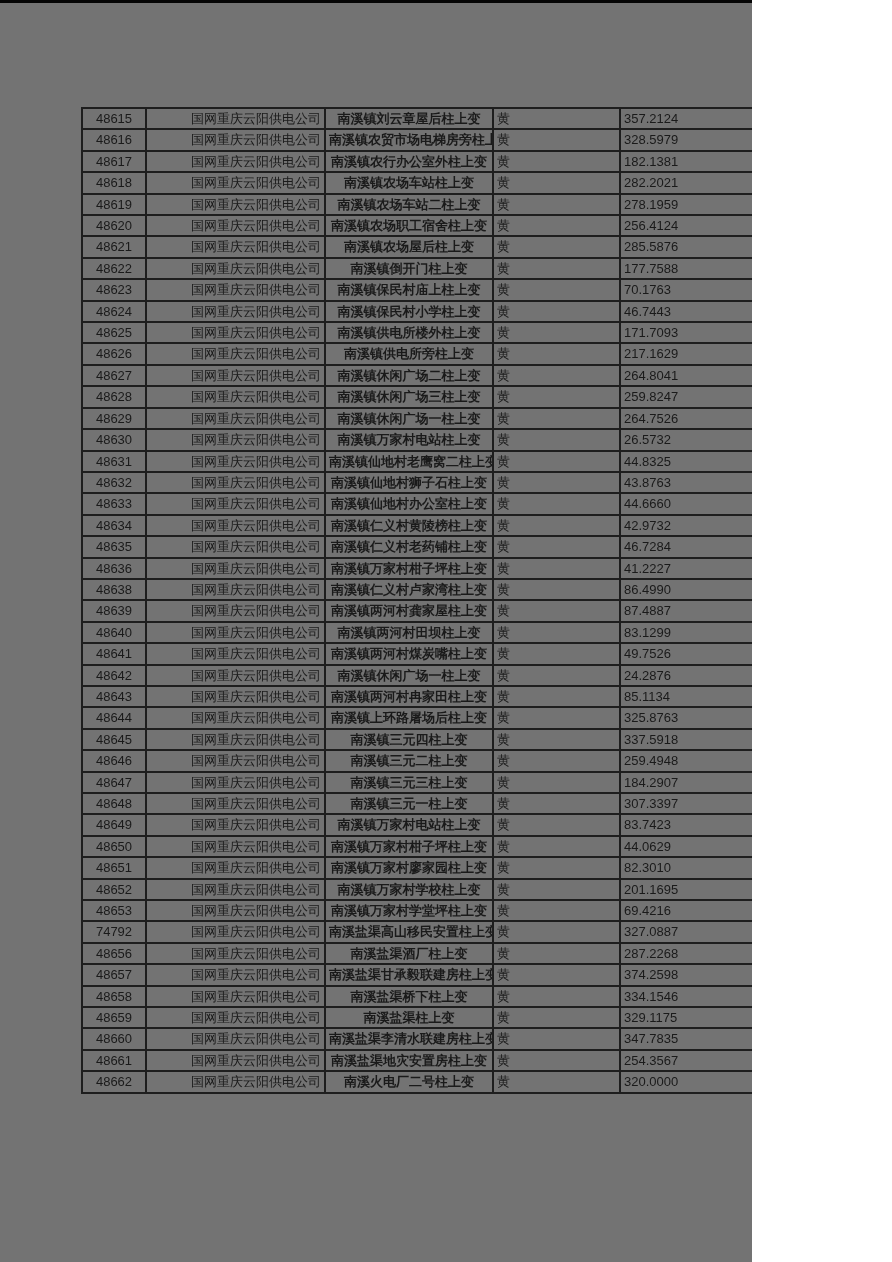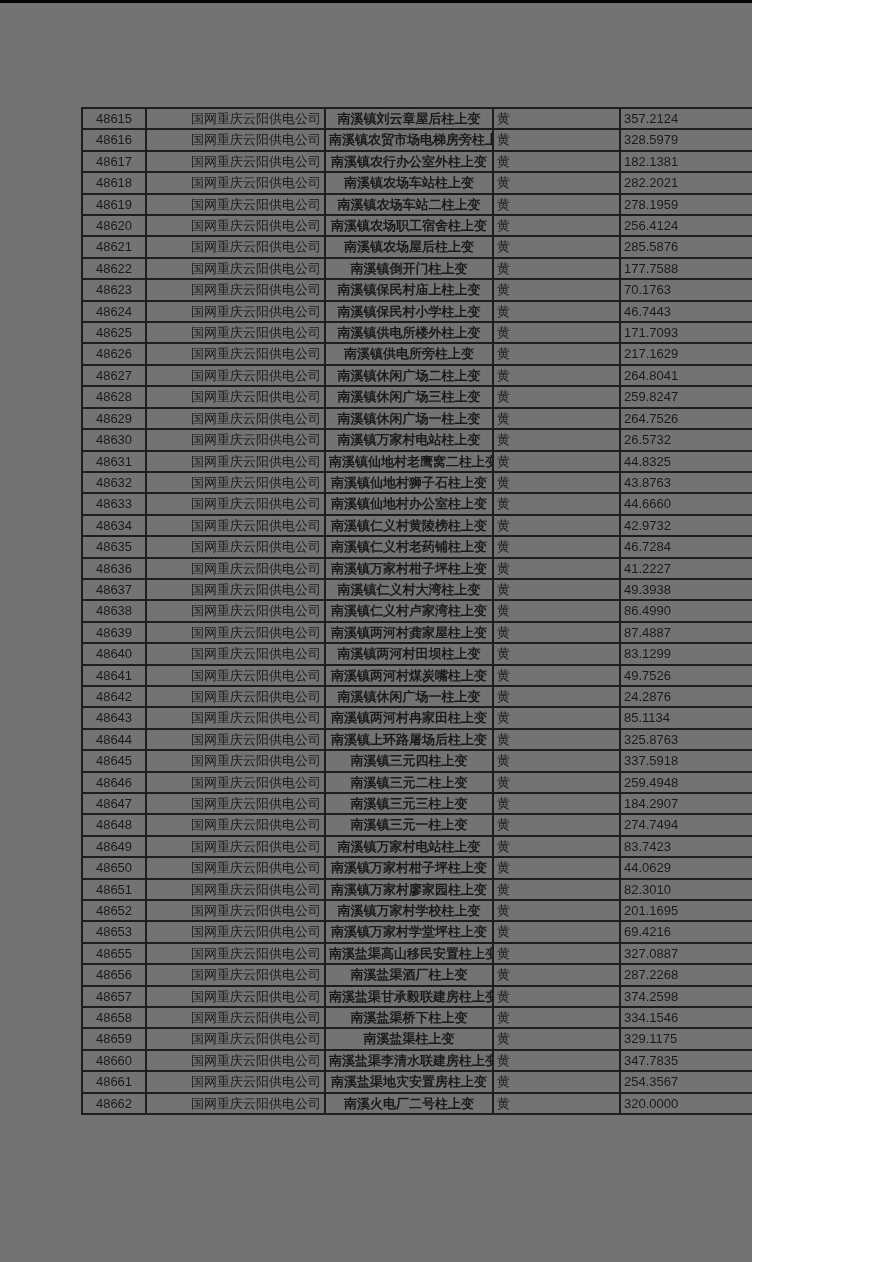--- a/index.html
+++ b/index.html
@@ -203,27 +203,20 @@
           <td class="col-value">46.7284</td>
         </tr>
         <tr>
           <td class="col-id">48636</td>
           <td class="col-company">国网重庆云阳供电公司</td>
           <td class="col-location">南溪镇万家村柑子坪柱上变</td>
           <td class="col-grade">黄</td>
           <td class="col-value">41.2227</td>
         </tr>
         <tr>
-          <td class="col-id">48637</td>
-          <td class="col-company">国网重庆云阳供电公司</td>
-          <td class="col-location">南溪镇仁义村大湾柱上变</td>
-          <td class="col-grade">黄</td>
-          <td class="col-value">49.3938</td>
-        </tr>
-        <tr>
           <td class="col-id">48638</td>
           <td class="col-company">国网重庆云阳供电公司</td>
           <td class="col-location">南溪镇仁义村卢家湾柱上变</td>
           <td class="col-grade">黄</td>
           <td class="col-value">86.4990</td>
         </tr>
         <tr>
           <td class="col-id">48639</td>
           <td class="col-company">国网重庆云阳供电公司</td>
           <td class="col-location">南溪镇两河村龚家屋柱上变</td>
@@ -284,21 +277,21 @@
           <td class="col-company">国网重庆云阳供电公司</td>
           <td class="col-location">南溪镇三元三柱上变</td>
           <td class="col-grade">黄</td>
           <td class="col-value">184.2907</td>
         </tr>
         <tr>
           <td class="col-id">48648</td>
           <td class="col-company">国网重庆云阳供电公司</td>
           <td class="col-location">南溪镇三元一柱上变</td>
           <td class="col-grade">黄</td>
-          <td class="col-value">274.7494</td>
+          <td class="col-value">307.3397</td>
         </tr>
         <tr>
           <td class="col-id">48649</td>
           <td class="col-company">国网重庆云阳供电公司</td>
           <td class="col-location">南溪镇万家村电站柱上变</td>
           <td class="col-grade">黄</td>
           <td class="col-value">83.7423</td>
         </tr>
         <tr>
           <td class="col-id">48650</td>
@@ -322,21 +315,21 @@
           <td class="col-value">201.1695</td>
         </tr>
         <tr>
           <td class="col-id">48653</td>
           <td class="col-company">国网重庆云阳供电公司</td>
           <td class="col-location">南溪镇万家村学堂坪柱上变</td>
           <td class="col-grade">黄</td>
           <td class="col-value">69.4216</td>
         </tr>
         <tr>
-          <td class="col-id">48655</td>
+          <td class="col-id">74792</td>
           <td class="col-company">国网重庆云阳供电公司</td>
           <td class="col-location">南溪盐渠高山移民安置柱上变</td>
           <td class="col-grade">黄</td>
           <td class="col-value">327.0887</td>
         </tr>
         <tr>
           <td class="col-id">48656</td>
           <td class="col-company">国网重庆云阳供电公司</td>
           <td class="col-location">南溪盐渠酒厂柱上变</td>
           <td class="col-grade">黄</td>

